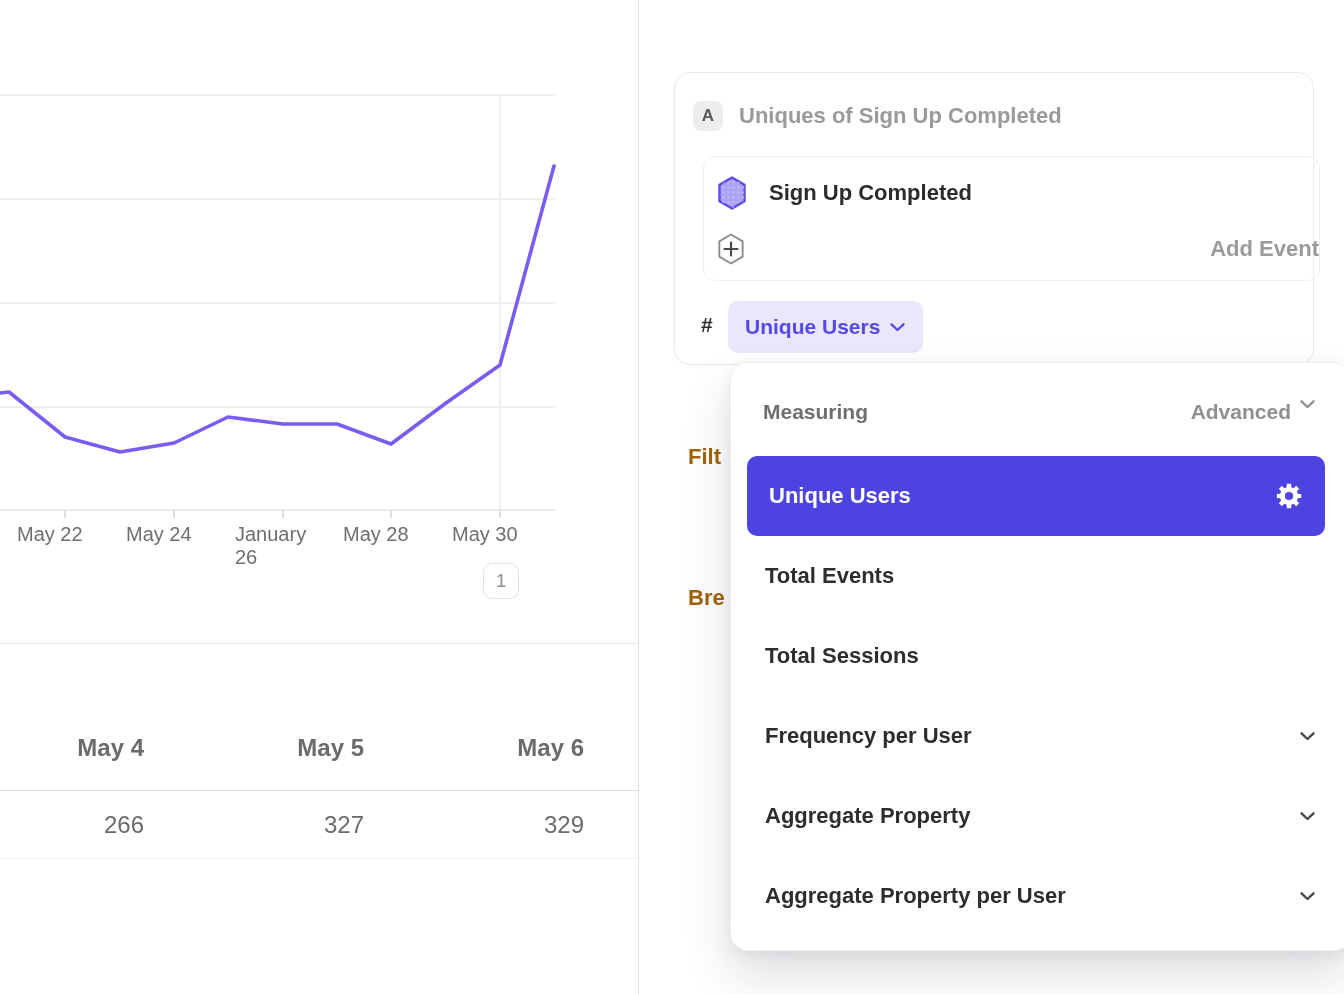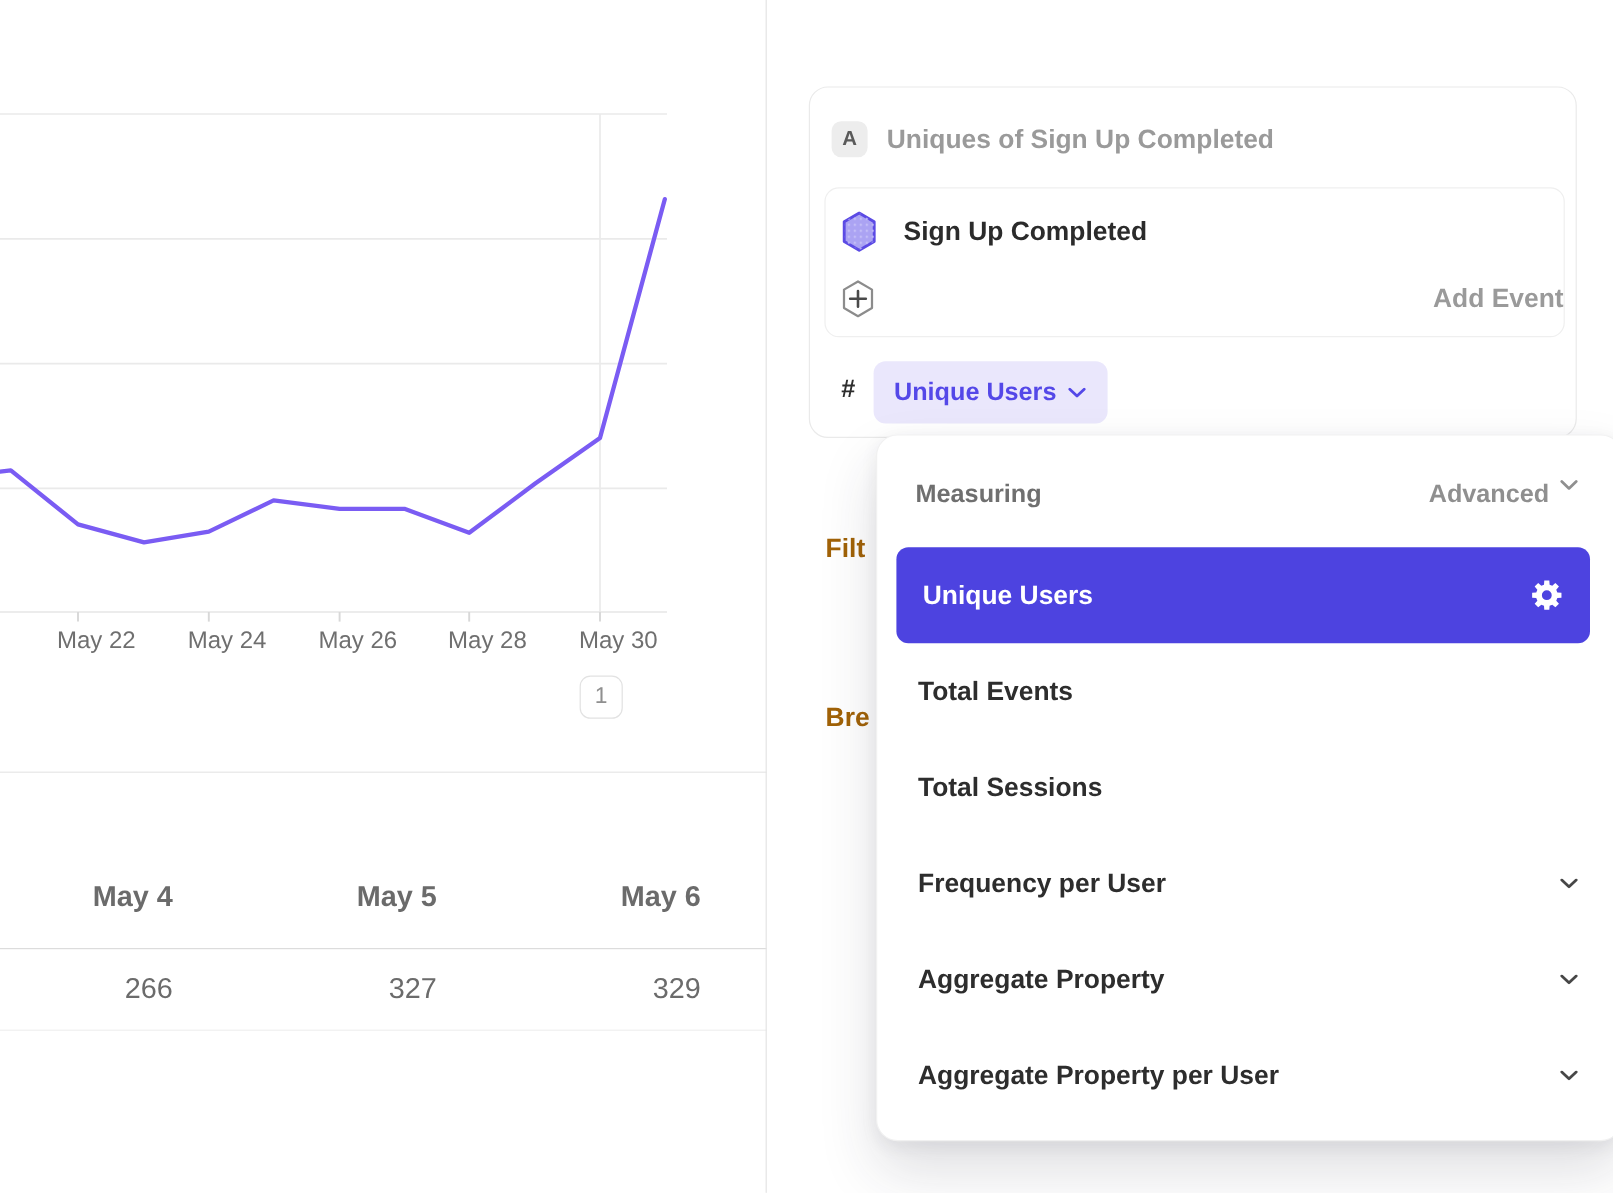--- a/index.html
+++ b/index.html
@@ -5,40 +5,40 @@
   html,body{margin:0;padding:0;width:1344px;height:994px;background:#fff;overflow:hidden;
     font-family:"Liberation Sans", sans-serif; -webkit-font-smoothing:antialiased;}
   .abs{position:absolute;}
   
   #left-pane{left:0;top:0;width:639px;height:994px;}
   #plot{left:0;top:90px;}
   .grid{stroke:#eaeaea;stroke-width:1.4;}
   .axisline{stroke:#e6e6e6;stroke-width:1.4;}
   .tickmark{stroke:#d8d8d8;stroke-width:1.6;}
   .series-line{fill:none;stroke-width:3.6;stroke-linejoin:round;stroke-linecap:round;}
-  .xlab{position:absolute;top:523px;width:96px;text-align:right;font-size:20px;color:#6f6f6f;}
+  .xlab{position:absolute;top:523px;width:96px;text-align:left;font-size:20px;color:#6f6f6f;}
   #page-badge{left:483px;top:563px;width:34px;height:34px;border:1.5px solid #e2e2e2;border-radius:9px;
     color:#8f8f8f;font-size:19px;display:flex;align-items:center;justify-content:center;background:#fff;}
   
   #table-top-border{left:0;top:643px;width:639px;height:0;border-top:1.5px solid #e7e7e7;}
   #table-mid-border{left:0;top:790px;width:639px;height:0;border-top:1.5px solid #dcdcdc;}
   #table-low-border{left:0;top:858px;width:639px;height:0;border-top:1px solid #efefef;}
   .th-cell{position:absolute;top:733px;height:30px;line-height:30px;text-align:right;font-size:24px;
     font-weight:bold;color:#6b6b6b;}
   .td-cell{position:absolute;top:810px;height:30px;line-height:30px;text-align:right;font-size:24px;
     color:#6b6b6b;}
   .col-r1{right:495px;width:200px;} .col-r2{right:275px;width:200px;} .col-r3{right:55px;width:200px;}
   #v-divider{left:638px;top:0;width:0;height:994px;border-left:1.6px solid #e4e4e4;}
   
   #query-panel{left:674px;top:72px;width:640px;height:293px;border:1.5px solid #eaeaea;border-radius:16px;
     background:#fff;box-sizing:border-box;}
   #series-badge{left:18px;top:28px;width:30px;height:30px;background:#ededed;border-radius:8px;
     display:flex;align-items:center;justify-content:center;font-size:17px;font-weight:bold;color:#5a5a5a;}
   #query-title{left:64px;top:28px;height:30px;line-height:30px;font-size:22px;font-weight:bold;color:#9a9a9a;}
-  #event-card{left:12px;top:83px;width:617px;height:125px;border:1.5px solid #efefef;border-radius:12px;box-sizing:border-box;}
+  #event-card{left:28px;top:83px;width:617px;height:125px;border:1.5px solid #efefef;border-radius:12px;box-sizing:border-box;}
   .event-row{position:absolute;left:0;width:100%;height:60px;display:flex;align-items:center;padding-left:13px;box-sizing:border-box;}
   .event-row .lbl{margin-left:22px;font-size:22px;font-weight:bold;}
   #metric-row{left:0;top:228px;width:100%;height:52px;}
   #metric-hash{left:26px;top:12px;font-size:21px;font-weight:bold;color:#2e2e2e;}
   #metric-chip{left:53px;top:0;height:52px;padding:0 18px 0 17px;background:#eae7fc;border-radius:10px;
     display:flex;align-items:center;gap:10px;cursor:pointer;}
   #metric-chip .chip-label{font-size:21px;font-weight:bold;color:#5448e8;}
   
   .section-label{position:absolute;left:688px;font-size:22px;font-weight:bold;color:#a16207;z-index:1;}
   
@@ -71,21 +71,21 @@
       <line x1="65" y1="510" x2="65" y2="518" class="tickmark"></line>
       <line x1="174" y1="510" x2="174" y2="518" class="tickmark"></line>
       <line x1="283" y1="510" x2="283" y2="518" class="tickmark"></line>
       <line x1="391" y1="510" x2="391" y2="518" class="tickmark"></line>
       <line x1="500" y1="510" x2="500" y2="518" class="tickmark"></line>
       <polyline points="0,393 9,392 65,437 120,452 174,443 228,417 283,424 337,424 391,444 446,403 500,365 554,166" class="series-line" style="stroke: rgb(122, 92, 243);"></polyline>
     </svg>
   <div id="x-axis-labels">
       <div class="xlab" style="left: 17px;">May 22</div>
       <div class="xlab" style="left: 126px;">May 24</div>
-      <div class="xlab" style="left: 235px;">May 26</div>
+      <div class="xlab" style="left: 235px;">January 26</div>
       <div class="xlab" style="left: 343px;">May 28</div>
       <div class="xlab" style="left: 452px;">May 30</div>
     </div>
   <div id="page-badge" class="abs">1</div>
 
   <div id="table-top-border" class="abs"></div>
   <div class="th-cell col-r1">May 4</div>
   <div class="th-cell col-r2">May 5</div>
   <div class="th-cell col-r3">May 6</div>
   <div id="table-mid-border" class="abs"></div>

